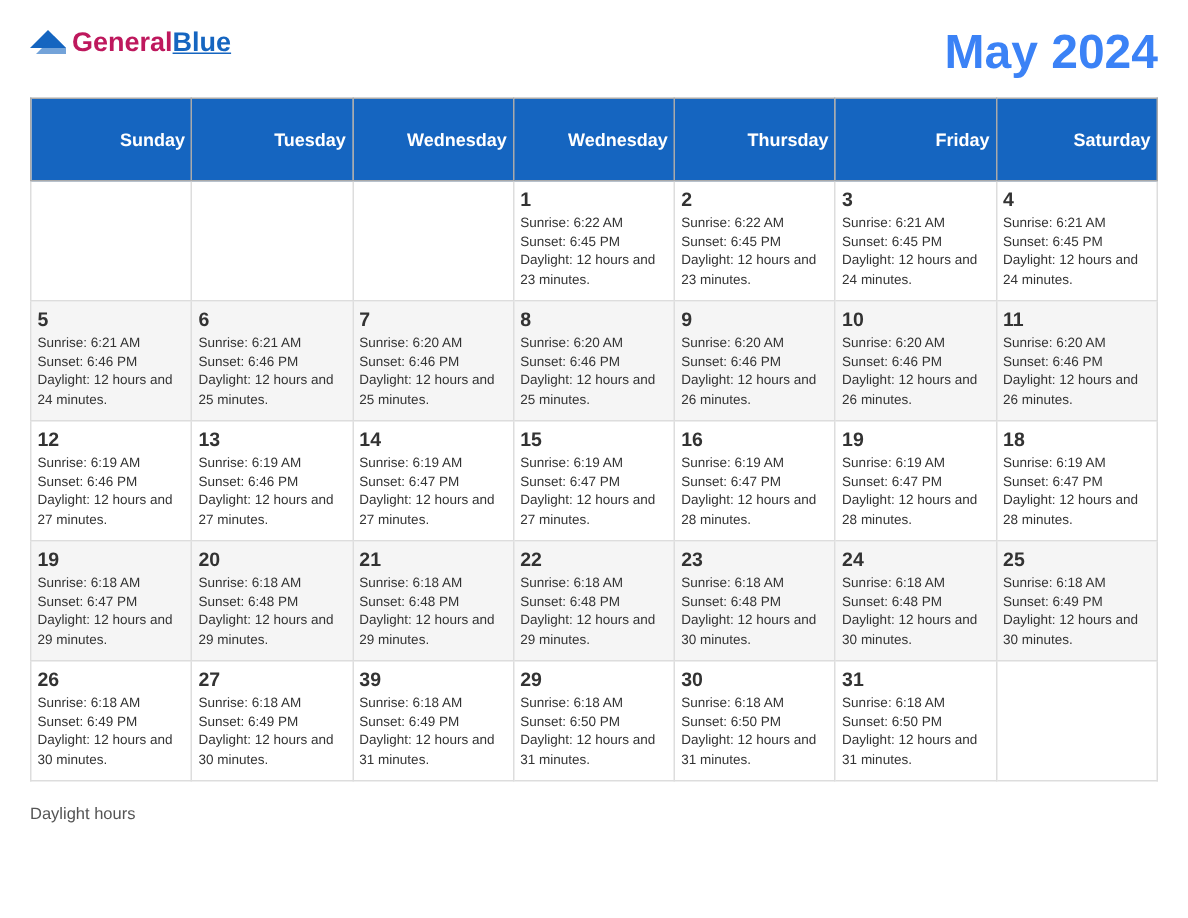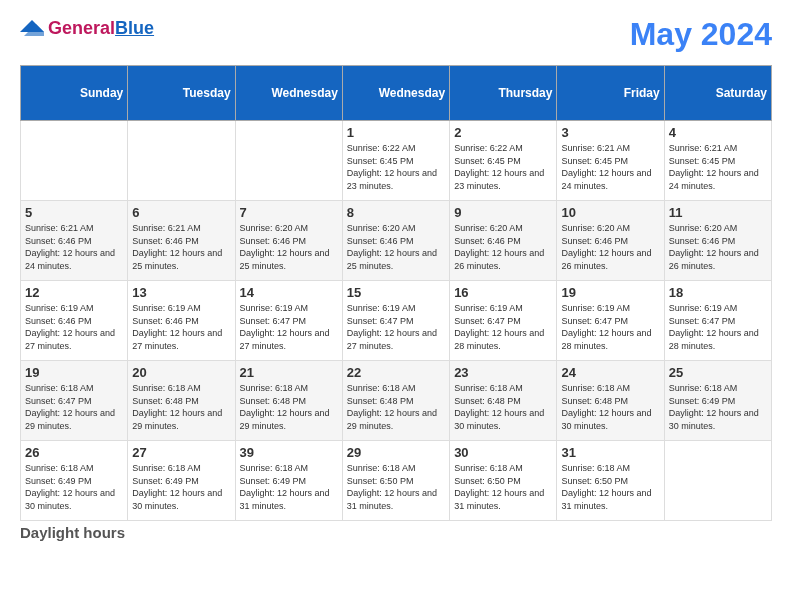--- a/index.html
+++ b/index.html
@@ -88,24 +88,23 @@
       color: #333;
       display: block;
       margin-bottom: 2px;
     }
     .day-info {
       font-size: 9px;
       color: #333;
       line-height: 1.4;
     }
     .footer {
-      margin-top: 3px;
-      font-size: 15px;
+      margin-top: 16px;
+      font-size: 11px;
       color: #555;
-      font-weight: bold;
     }
   </style>
 </head>
 <body>
 
 <div class="page">
   <div class="header">
     <div class="logo">
       <svg class="logo-icon" viewBox="0 0 30 30" xmlns="http://www.w3.org/2000/svg">
         <polygon points="0,20 15,5 30,20" fill="#1565c0"></polygon>

